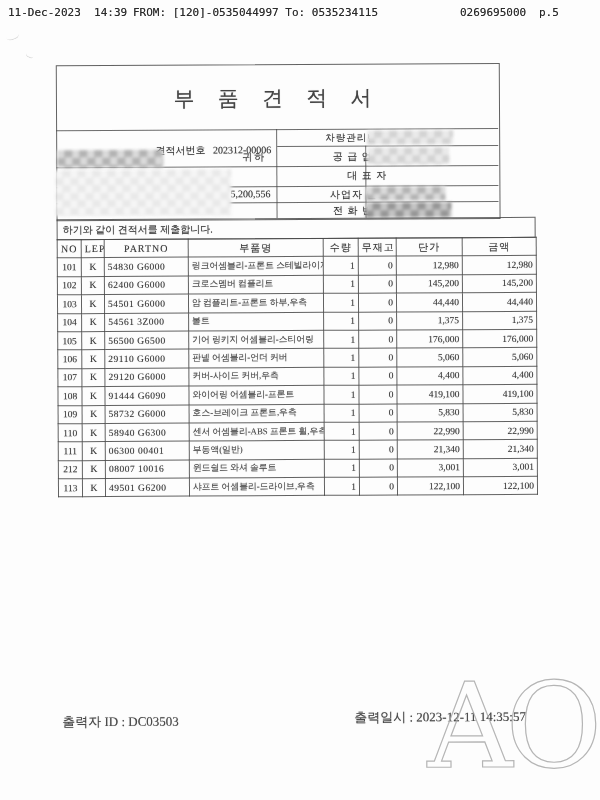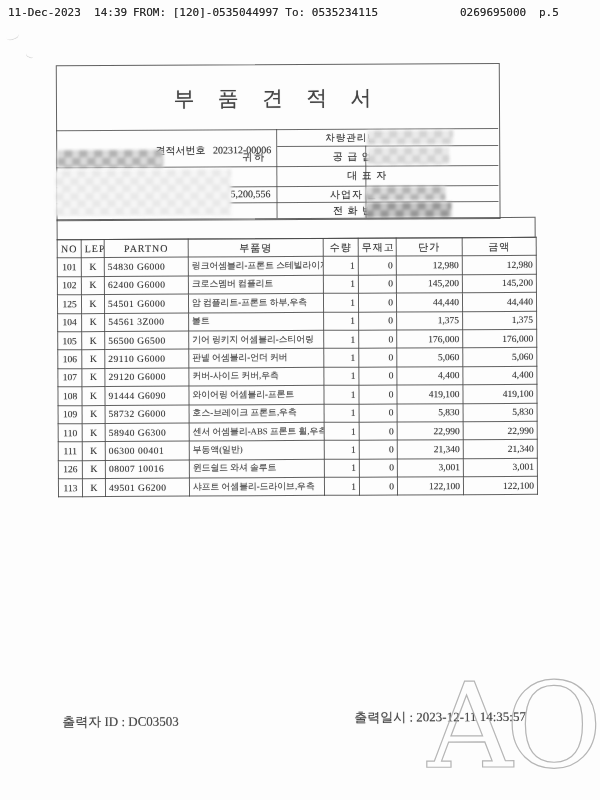--- a/index.html
+++ b/index.html
@@ -99,20 +99,21 @@
     <div class="t lbl" style="left:281px;top:204px;width:82px;">전 화 번 호</div>
 
     <div class="mosaic mid" style="left:58px;top:149px;width:106px;height:18px;"></div>
     <div class="mosaic faint" style="left:56px;top:169px;width:176px;height:46px;"></div>
     <div class="mosaic light" style="left:368px;top:131px;width:86px;height:14px;"></div>
     <div class="mosaic light" style="left:368px;top:148px;width:82px;height:17px;"></div>
     <div class="mosaic mid" style="left:366px;top:187px;width:80px;height:14px;"></div>
     <div class="mosaic dark" style="left:366px;top:203px;width:86px;height:15px;"></div>
 
     <div class="box" style="left:57px;top:218px;width:477px;height:19px;"></div>
+    <div class="t notice" style="left:63px;top:222px;">하기와 같이 견적서를 제출합니다.</div>
 
     <table class="parts">
       <colgroup>
         <col style="width:24px;">
           <col style="width:23px;">
           <col style="width:84px;">
           <col style="width:135px;">
         <col style="width:35px;">
           <col style="width:38px;">
           <col style="width:66px;">
@@ -145,21 +146,21 @@
             <td class="c0">102</td>
             <td class="c1">K</td>
             <td class="c2">62400 G6000</td>
             <td class="c3">크로스멤버 컴플리트</td>
             <td class="c4">1</td>
             <td class="c5">0</td>
             <td class="c6">145,200</td>
             <td class="c7">145,200</td>
           </tr>
           <tr>
-            <td class="c0">125</td>
+            <td class="c0">103</td>
             <td class="c1">K</td>
             <td class="c2">54501 G6000</td>
             <td class="c3">암 컴플리트-프론트 하부,우측</td>
             <td class="c4">1</td>
             <td class="c5">0</td>
             <td class="c6">44,440</td>
             <td class="c7">44,440</td>
           </tr>
           <tr>
             <td class="c0">104</td>
@@ -235,21 +236,21 @@
             <td class="c0">111</td>
             <td class="c1">K</td>
             <td class="c2">06300 00401</td>
             <td class="c3">부동액(일반)</td>
             <td class="c4">1</td>
             <td class="c5">0</td>
             <td class="c6">21,340</td>
             <td class="c7">21,340</td>
           </tr>
           <tr>
-            <td class="c0">126</td>
+            <td class="c0">212</td>
             <td class="c1">K</td>
             <td class="c2">08007 10016</td>
             <td class="c3">윈드쉴드 와셔 솔루트</td>
             <td class="c4">1</td>
             <td class="c5">0</td>
             <td class="c6">3,001</td>
             <td class="c7">3,001</td>
           </tr>
           <tr>
             <td class="c0">113</td>

